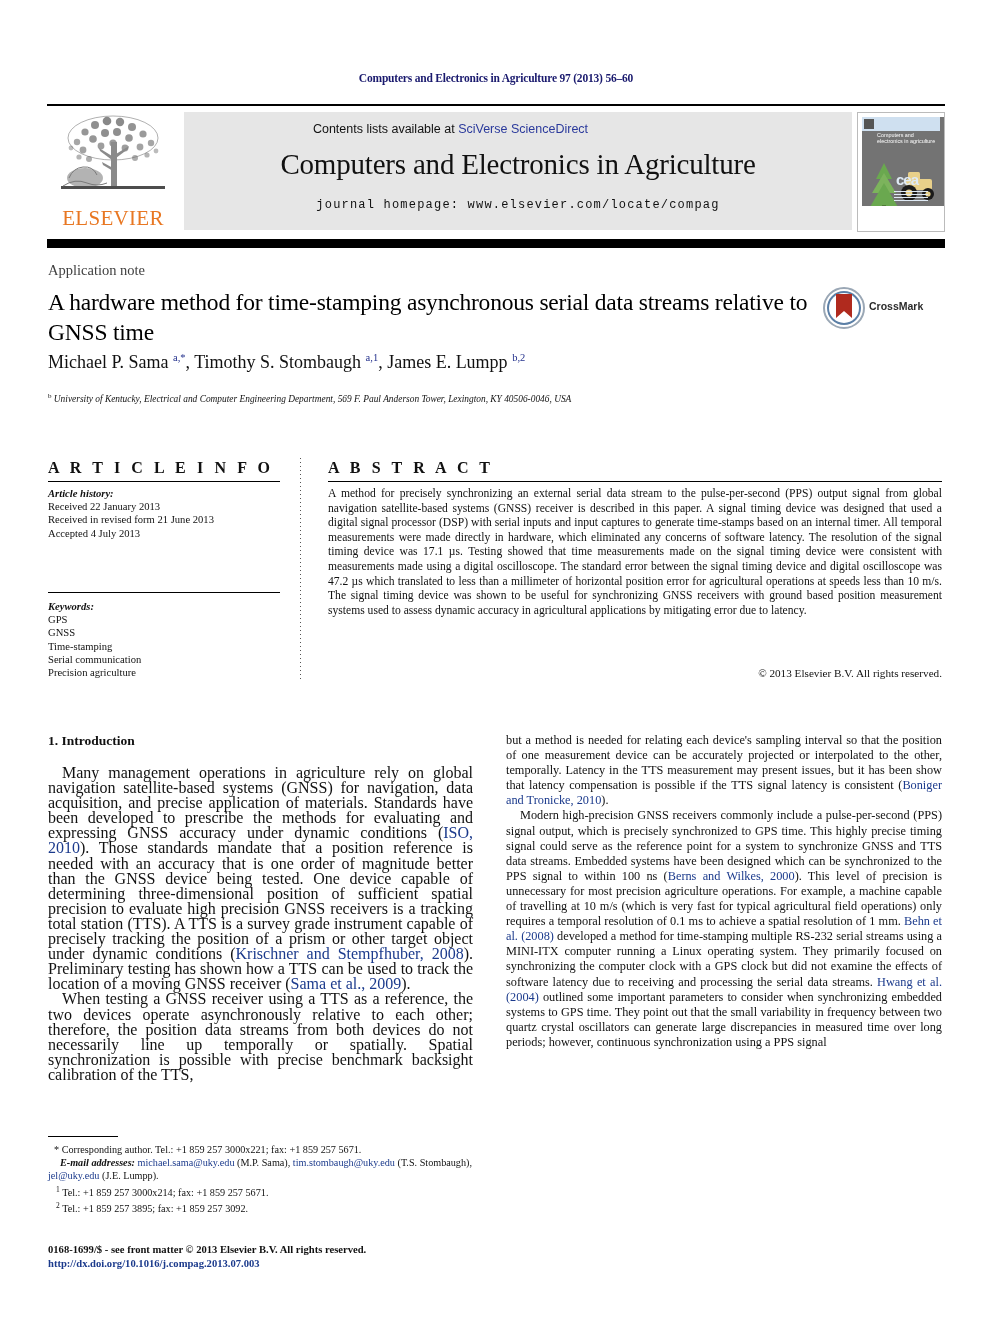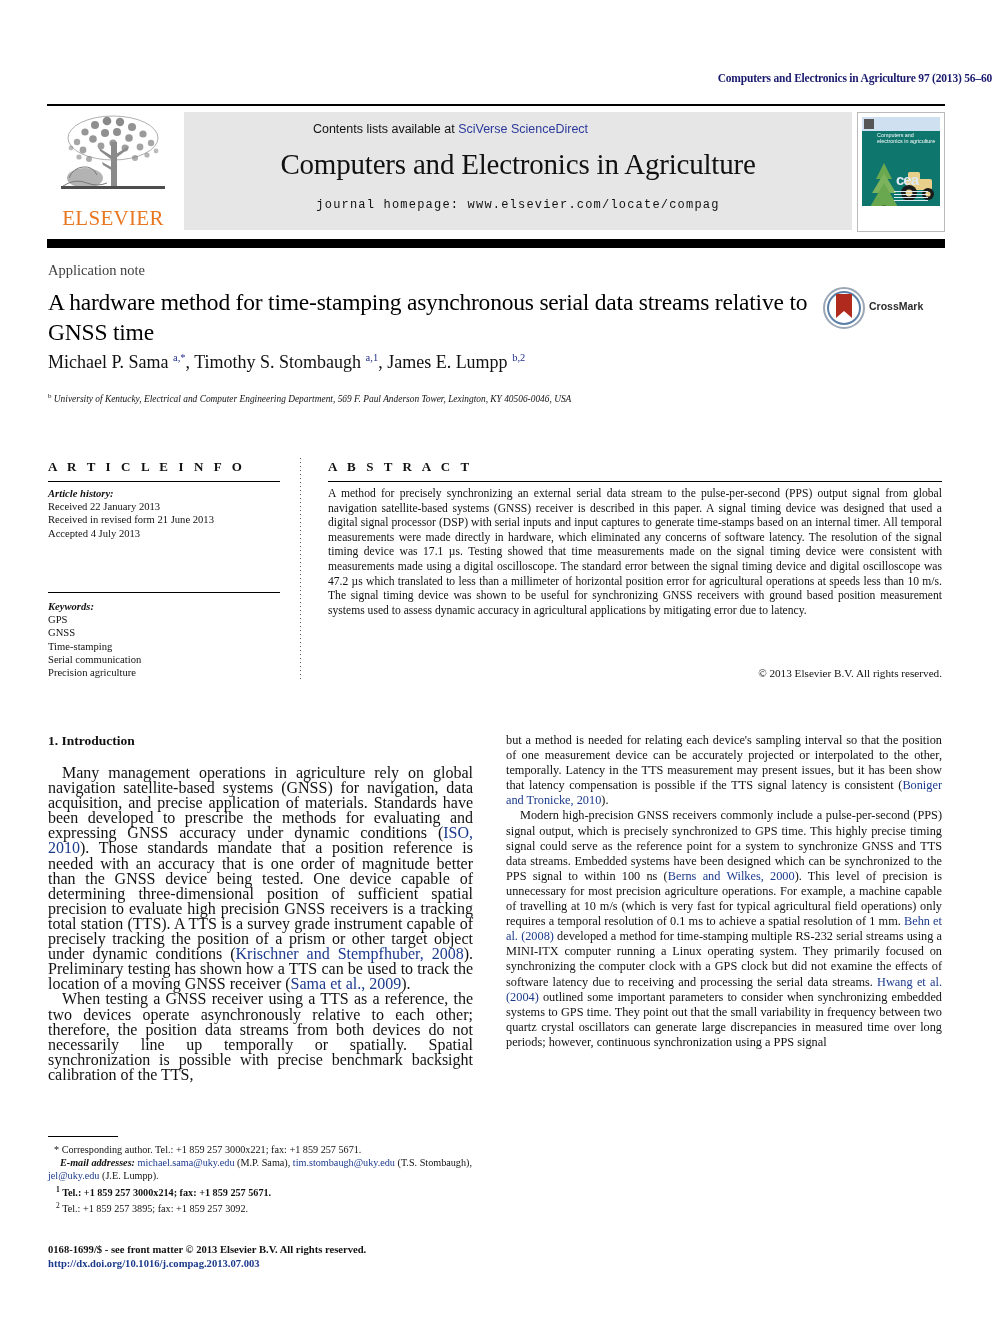--- a/index.html
+++ b/index.html
@@ -20,21 +20,21 @@
     left: 0; top: 0;
     width: 992px;
     height: 1323px;
   }
 
   
   .runhead {
     position: absolute;
     left: 0; top: 72px;
     width: 992px;
-    text-align: right;
+    text-align: center;
     font-family: "Liberation Serif", serif;
     font-weight: bold;
     font-size: 11.5px;
     letter-spacing: -0.2px;
     color: #1a1a6e;
   }
 
   
   .masthead {
     position: absolute;
@@ -118,22 +118,23 @@
     height: 118px;
     border: 1px solid #bbb;
     background: #ffffff;
     overflow: hidden;
   }
   .cover-inner {
     position: absolute;
     left: 4px; top: 4px;
     width: 78px;
     height: 89px;
-    background: #0f766e;
+    background: #737373;
     overflow: hidden;
+    padding-left: 24px;
   }
   .cover-topbar {
     position: absolute;
     left: 0; top: 0;
     width: 78px; height: 14px;
     background: #cfe0f0;
   }
   .cover-icon {
     position: absolute;
     left: 2px; top: 2px;
@@ -237,21 +238,21 @@
   
   .sectionhead-rule {
     position: absolute;
     height: 1px;
     background: #000;
   }
   .colhead {
     position: absolute;
     font-family: "Liberation Serif", serif;
     font-weight: bold;
-    font-size: 13px;
+    font-size: 16px;
     letter-spacing: 3.6px;
     color: #111;
   }
 
   .artinfo-block {
     position: absolute;
     left: 48px; top: 487px;
     width: 232px;
     font-family: "Liberation Serif", serif;
     font-size: 10.6px;
@@ -520,21 +521,21 @@
     <div class="fn-ind" style="padding-left:12px;text-indent:-6px;">* Corresponding author. Tel.: +1 859 257 3000x221; fax: +1 859 257 5671.</div>
     <div class="fn-ind" style="padding-left:0;text-indent:12px;">
       <span class="it">E-mail addresses:</span>
       <span class="em">michael.sama@uky.edu</span>
       <span>(M.P. Sama)</span>,
       <span class="em">tim.stombaugh@uky.edu</span>
       <span>(T.S. Stombaugh)</span>,
       <span class="em">jel@uky.edu</span>
       <span>(J.E. Lumpp)</span>.
     </div>
-    <div style="padding-left:12px;text-indent:-4px;font-weight:bold;">
+    <div style="padding-left:12px;text-indent:-4px;">
       <sup>1</sup>
       <span>Tel.: +1 859 257 3000x214; fax: +1 859 257 5671.</span>
     </div>
     <div style="padding-left:12px;text-indent:-4px;">
       <sup>2</sup>
       <span>Tel.: +1 859 257 3895; fax: +1 859 257 3092.</span>
     </div>
   </div>
 
   <div class="colophon">

